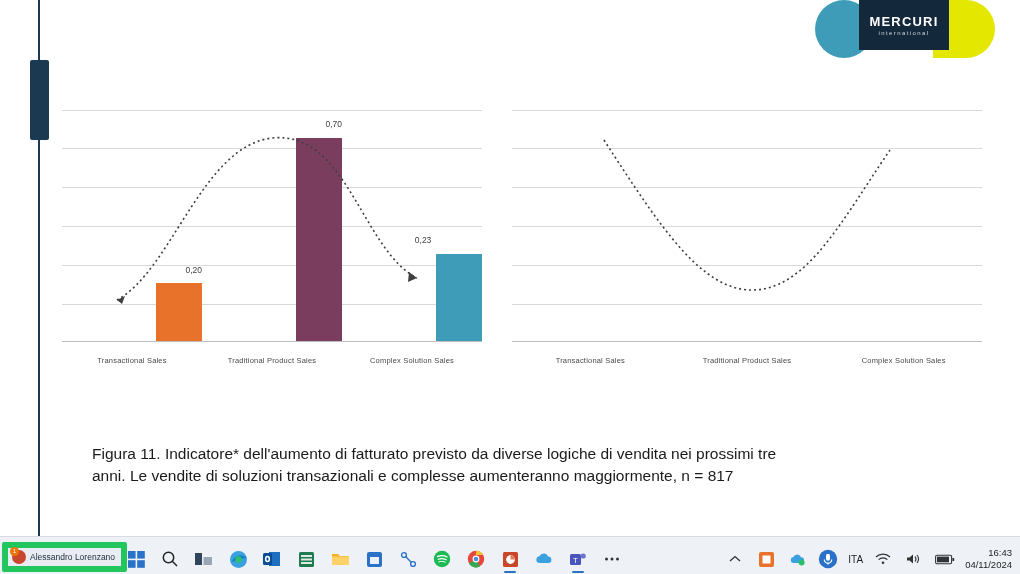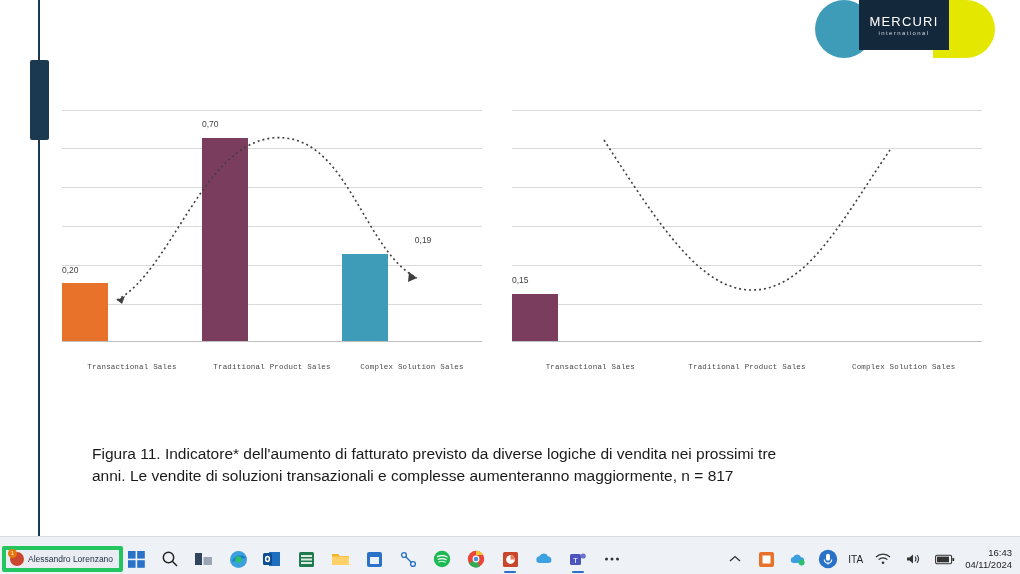--- a/index.html
+++ b/index.html
@@ -46,21 +46,21 @@
     border-radius: 0 58px 58px 0;
   }
   .logo-box {
     position: absolute; left: 44px; top: 0;
     width: 90px; height: 50px;
     background: #14283c;
     display: flex; flex-direction: column;
     align-items: center; justify-content: center;
   }
   .logo-box .m1 {
-    color: #ffffff; font-size: 13px; letter-spacing: 1.2px; font-weight: normal;
+    color: #ffffff; font-size: 13px; letter-spacing: 1.2px; font-weight: bold;
   }
   .logo-box .m2 {
     color: #cfd6de; font-size: 6px; letter-spacing: 1.4px; margin-top: 1px;
   }
 
   
   .charts {
     position: absolute;
     left: 62px; top: 110px;
     width: 920px; height: 265px;
@@ -84,37 +84,36 @@
     position: absolute; left: 0; right: 0; bottom: 0; height: 1px;
     background: #bfbfbf;
   }
   .bars {
     position: absolute; left: 0; right: 0; bottom: 1px; top: 0;
     display: flex; align-items: flex-end;
   }
   .barwrap {
     flex: 1 1 0;
     display: flex; flex-direction: column;
-    align-items: flex-start; justify-content: flex-end;
+    align-items: flex-end; justify-content: flex-end;
     height: 100%;
     position: relative;
   }
   .bar {
     width: 46px;
   }
   .barlabel {
     position: absolute;
     font-size: 8.5px; color: #3f3f3f;
     white-space: nowrap;
   }
   .catlabels {
     position: absolute;
-    left: 0; right: 0; top: 253px;
+    left: 0; right: 0; top: 246px;
     display: flex;
-    font-family: Liberation Mono, monospace;
   }
   .catlabel {
     flex: 1 1 0; text-align: center;
     font-size: 7.5px; color: #4a4a4a;
     letter-spacing: .2px;
   }
   .curve {
     position: absolute; left: 0; top: 0; right: 0; height: 232px;
     pointer-events: none;
   }
@@ -140,21 +139,21 @@
     position: absolute;
     left: 0; bottom: 0; width: 1020px; height: 38px;
     background: #eef1f6;
     border-top: 1px solid #d7dce4;
     display: flex; align-items: center;
   }
   .tb-user {
     position: absolute; left: 2px; bottom: 2px;
     display: flex; align-items: center; gap: 4px;
     background: #e9edf3; padding: 2px 6px 2px 4px;
-    border: 4px solid #22c55e; border-radius: 2px;
+    border: 6px solid #22c55e; border-radius: 2px;
   }
   .tb-user .avatar {
     width: 14px; height: 14px; border-radius: 50%;
     background: #c9472f; position: relative;
   }
   .tb-user .avatar .badge {
     position: absolute; left: -2px; top: -3px;
     width: 9px; height: 9px; border-radius: 50%;
     background: #e8760a; color: #fff; font-size: 6px;
     line-height: 9px; text-align: center;
@@ -215,21 +214,21 @@
         <div class="bars">
           <div class="barwrap">
             <span class="barlabel" style="bottom:66px;margin-top:36px;">0,20</span>
             <div class="bar" style="height:58px;background:#e8722a;"></div>
           </div>
           <div class="barwrap">
             <span class="barlabel" style="bottom:212px;">0,70</span>
             <div class="bar" style="height:203px;background:#7b3d5e;"></div>
           </div>
           <div class="barwrap">
-            <span class="barlabel" style="bottom:96px;left:52%;">0,19</span>
+            <span class="barlabel" style="bottom:96px;left:52%;">0,23</span>
             <div class="bar" style="height:87px;background:#3e9cb9;"></div>
           </div>
         </div>
 
         <svg class="curve" viewBox="0 0 420 232" preserveAspectRatio="none">
           <path d="M 55 190 C 110 160, 140 36, 210 28 C 285 20, 300 140, 355 168" fill="none" stroke="#3f3f3f" stroke-width="1.6" stroke-dasharray="2 3"></path>
           <polygon points="55,190 63,186 60,194" fill="#3f3f3f"></polygon>
           <polygon points="355,168 347,162 346,172" fill="#3f3f3f"></polygon>
         </svg>
       </div>
@@ -245,24 +244,20 @@
       <div class="plot">
         <div class="gridline" style="top:0px;"></div>
         <div class="gridline" style="top:38px;"></div>
         <div class="gridline" style="top:77px;"></div>
         <div class="gridline" style="top:116px;"></div>
         <div class="gridline" style="top:155px;"></div>
         <div class="gridline" style="top:194px;"></div>
         <div class="axisline"></div>
 
         <div class="bars">
-          <div class="barwrap">
-            <span class="barlabel" style="bottom:56px;">0,15</span>
-            <div class="bar" style="height:47px;background:#7b3d5e;"></div>
-          </div>
         </div>
 
         <svg class="curve" viewBox="0 0 470 232" preserveAspectRatio="none">
           <path d="M 92 30 C 150 120, 190 180, 240 180 C 295 180, 330 110, 378 40" fill="none" stroke="#3f3f3f" stroke-width="1.6" stroke-dasharray="2 3"></path>
         </svg>
 
       </div>
 
       <div class="catlabels">
         <div class="catlabel">Transactional Sales</div>

